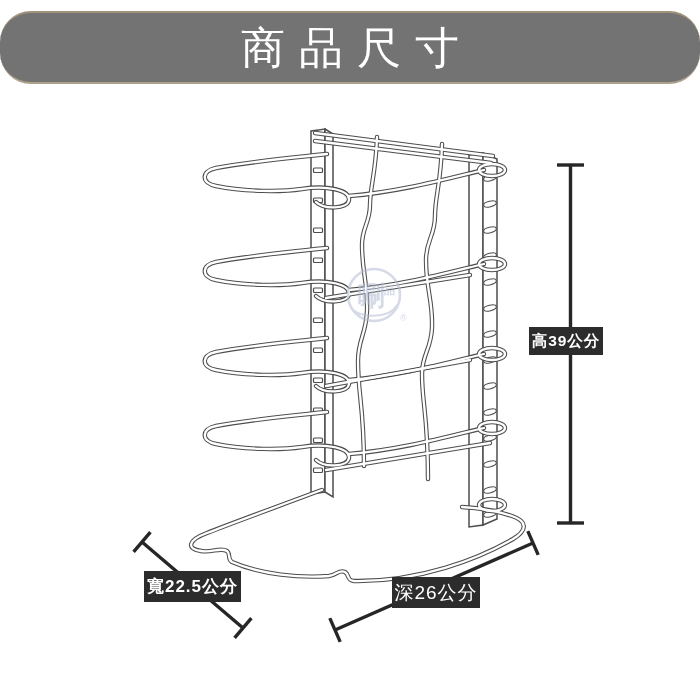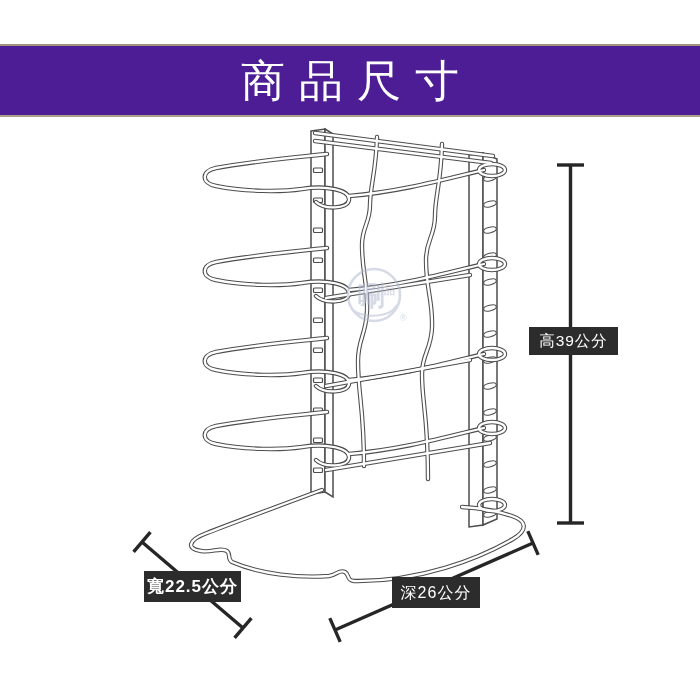--- a/index.html
+++ b/index.html
@@ -2,39 +2,39 @@
 <html><head>
 <meta charset="utf-8">
 <style>
   html,body{margin:0;padding:0;}
   body{
     width:700px;height:700px;position:relative;overflow:hidden;
     background:#ffffff;
     font-family:"Liberation Sans","DejaVu Sans",sans-serif;
   }
   .banner{
-    position:absolute;left:0;top:44px;width:700px;height:73px;
-    background:#4c1d95;
+    position:absolute;left:0;top:11px;width:700px;height:73px;
+    background:#737373;
     border-top:2px solid #a2927a;border-bottom:2px solid #ada18b;
     box-sizing:border-box;
-    display:flex;align-items:center;justify-content:center;
+    display:flex;align-items:center;justify-content:center;border-radius:31px;
   }
   .banner-title{
     color:#ffffff;font-size:44px;font-weight:500;
     letter-spacing:0.32em;text-indent:0.32em;line-height:1;
   }
   svg.diagram{position:absolute;left:0;top:0;}
   .dim-label{
     position:absolute;background:#2c2c2c;color:#ffffff;
     display:flex;align-items:center;justify-content:center;
     letter-spacing:1px;line-height:1;
   }
-  .dim-label.h{left:529px;top:327px;width:89px;height:28px;font-size:15.5px;}
+  .dim-label.h{left:529px;top:327px;width:74px;height:28px;font-size:15.5px;font-weight:bold;}
   .dim-label.w{left:144px;top:571px;width:97px;height:31px;font-size:17px;font-weight:bold;}
-  .dim-label.d{left:392px;top:577px;width:88px;height:31px;font-size:16px;}
+  .dim-label.d{left:392px;top:577px;width:88px;height:31px;font-size:19px;}
 </style>
 </head>
 <body>
 
 <div class="banner">
   <span class="banner-title">商品尺寸</span>
 </div>
 
 <svg class="diagram" width="700" height="700" viewBox="0 0 700 700">
 

